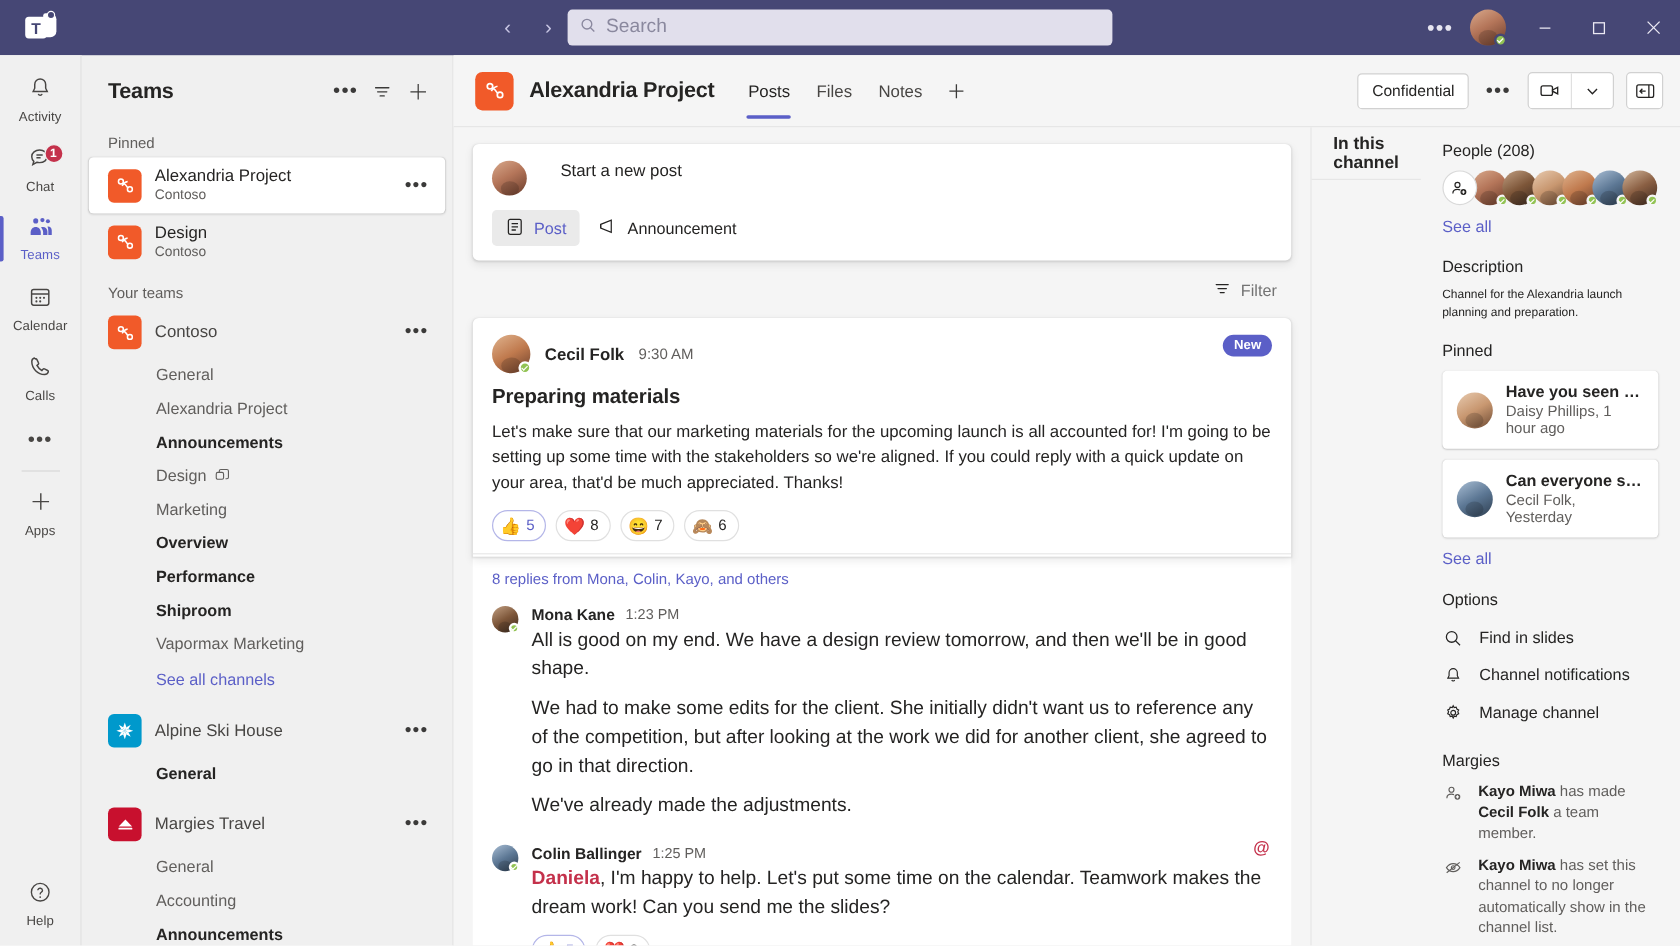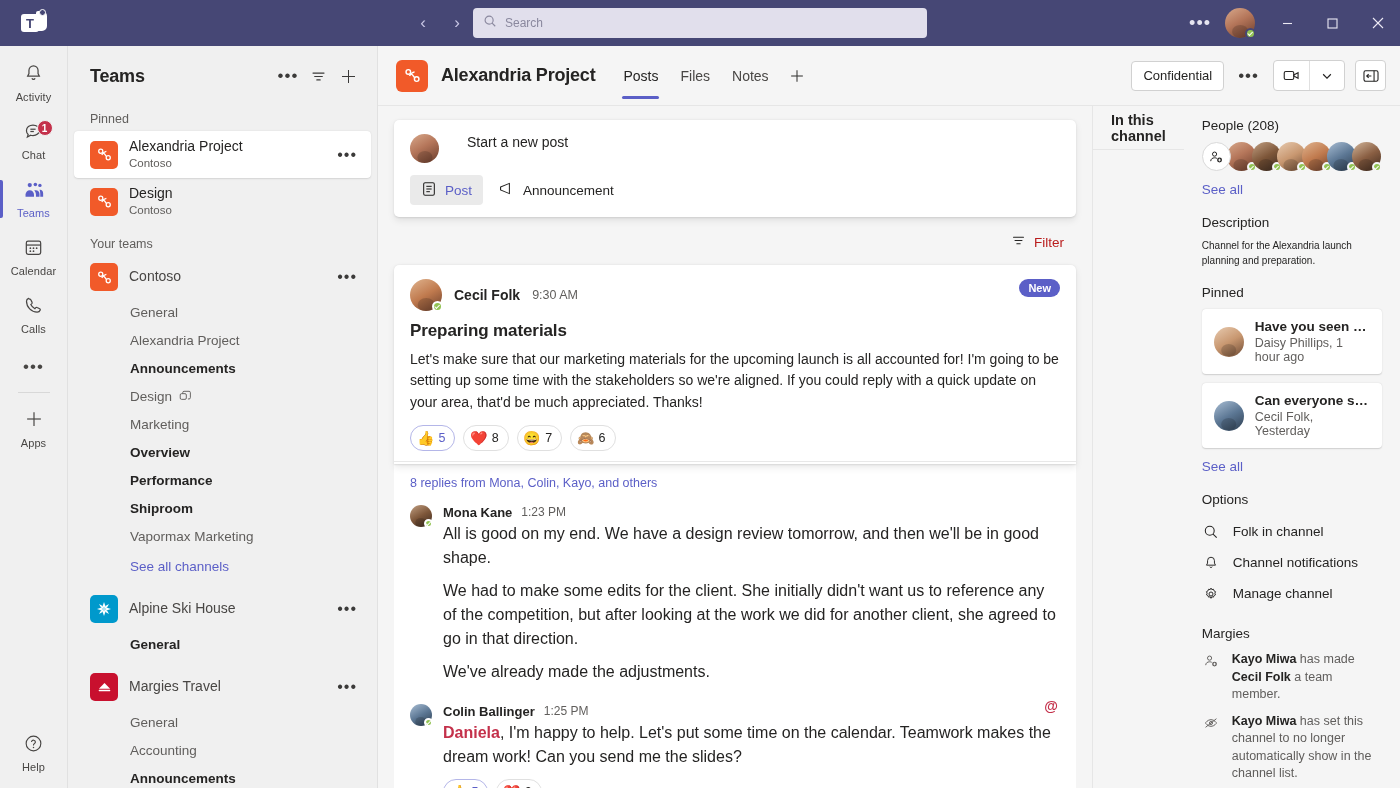--- a/index.html
+++ b/index.html
@@ -34,21 +34,21 @@
   .tb-nav { display: flex; align-items: center; gap: 4px; margin-left: 340px; }
   .tb-arrow {
     width: 30px; height: 30px; display: flex; align-items: center; justify-content: center;
     color: #c8c6e4; font-size: 17px; border-radius: 4px; cursor: pointer;
   }
   .searchbox {
     position: absolute; left: 473px; width: 454px; height: 30px;
     background: #e1dfec; border-radius: 4px;
     display: flex; align-items: center; padding: 0 10px; gap: 8px; cursor: text;
   }
-  .searchbox .ph { color: #8a889e; font-size: 12px; }
+  .searchbox .ph { color: #8a889e; font-size: 16px; }
   .tb-right { position: absolute; right: 0; display: flex; align-items: center; height: 46px; }
   .tb-ellipsis { color: #e6e5f0; font-size: 18px; letter-spacing: 1px; padding: 0 12px;
                  cursor: pointer; line-height: 1; }
   .tb-avatar { position: relative; width: 30px; height: 30px; margin: 0 10px 0 2px; cursor: pointer; }
   .av { border-radius: 50%; background-size: cover; overflow: hidden; position: relative; }
   .presence {
     position: absolute; right: -1px; bottom: -1px; width: 11px; height: 11px;
     background: #92c353; border: 2px solid #464775; border-radius: 50%;
     display: flex; align-items: center; justify-content: center;
   }
@@ -171,21 +171,21 @@
     margin: 14px 0 0 0; background: #fff; border-radius: 5px; padding: 14px 16px 12px 16px;
     box-shadow: 0 .6px 1.8px rgba(0,0,0,.10), 0 3.2px 7.2px rgba(0,0,0,.08);
   }
   .comp-top { display: flex; gap: 28px; }
   .comp-ph { font-size: 14px; color: #252423; cursor: text; }
   .comp-btns { display: flex; align-items: center; gap: 4px; margin-top: 12px; }
   .comp-btn { height: 30px; display: flex; align-items: center; gap: 8px; padding: 0 11px;
               border-radius: 4px; font-size: 13.5px; color: #252423; cursor: pointer; }
   .comp-btn.sel { background: #eaeaea; color: #5b5fc7; }
   .filterrow { display: flex; justify-content: flex-end; padding: 12px 6px 10px 0; }
-  .filterbtn { display: flex; align-items: center; gap: 8px; font-size: 13.5px; color: #b91c1c;
+  .filterbtn { display: flex; align-items: center; gap: 8px; font-size: 13.5px; color: #737373;
                cursor: pointer; padding: 4px 6px; border-radius: 4px; }
 
   .post {
     background: #fff; border-radius: 5px 5px 0 0; padding: 14px 16px 2px 16px; position: relative;
     box-shadow: 0 .6px 1.8px rgba(0,0,0,.10), 0 3.2px 7.2px rgba(0,0,0,.08);
   }
   .post-head { display: flex; align-items: center; gap: 12px; }
   .p-author { font-size: 14px; font-weight: bold; }
   .p-time { font-size: 12.5px; color: #605e5c; }
   .newbadge { position: absolute; right: 16px; top: 14px; background: #5b5fc7; color: #fff;
@@ -787,21 +787,21 @@
             <div style="margin-top:2px"><span class="linky">See all</span></div>
 
             <div class="rp-sect sp">Options</div>
             <div class="optrow">
               <span class="oi">
                 <svg width="16" height="16" viewBox="0 0 18 18" fill="none" stroke="#252423" stroke-width="1.2">
                   <circle cx="7.6" cy="7.6" r="5"></circle>
                     <line x1="11.3" y1="11.3" x2="15.4" y2="15.4"></line>
                 </svg>
               </span>
-              <span>Folk in channel</span>
+              <span>Find in slides</span>
             </div>
             <div class="optrow">
               <span class="oi">
                 <svg width="16" height="16" viewBox="0 0 20 20" fill="none" stroke="#252423" stroke-width="1.2">
                   <path d="M10 2.8a4.3 4.3 0 0 0-4.3 4.3v3L4.4 12.7h11.2l-1.3-2.6v-3A4.3 4.3 0 0 0 10 2.8z"></path>
                   <path d="M8.5 14.6a1.6 1.6 0 0 0 3 0"></path>
                 </svg>
               </span>
               <span>Channel notifications</span>
             </div>

